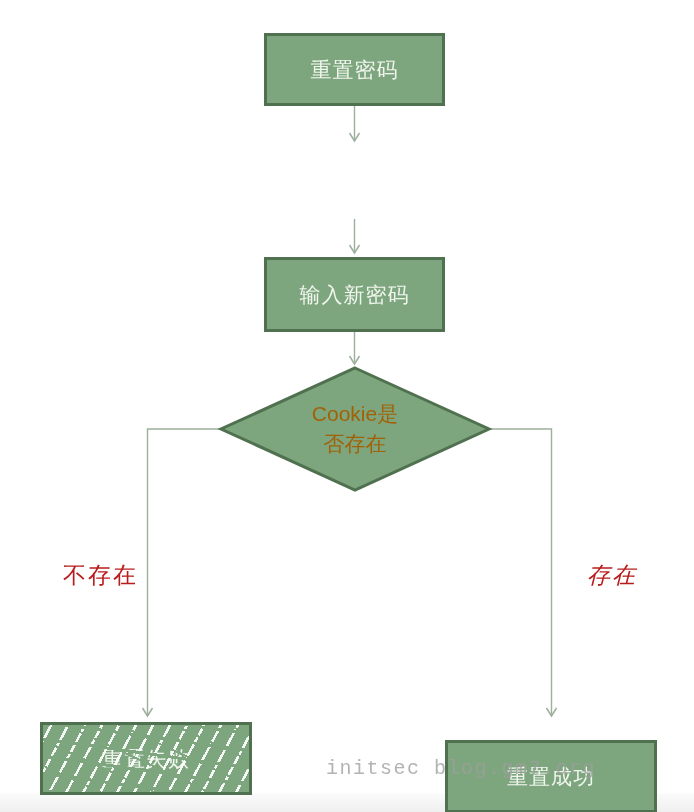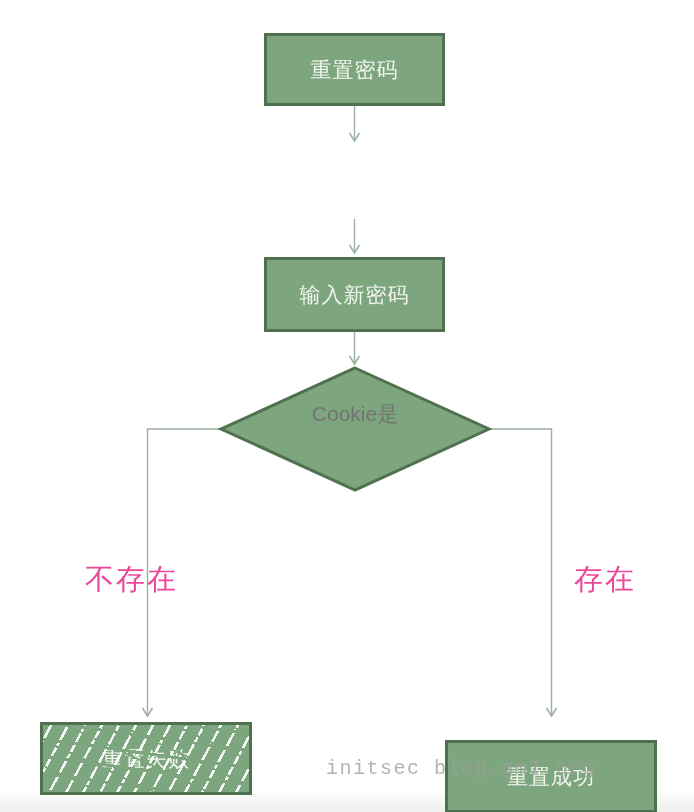--- a/index.html
+++ b/index.html
@@ -61,35 +61,34 @@
       repeating-linear-gradient(25deg, #7EA67E 0 2px, rgba(126,166,126,0) 2px 23px),
       repeating-linear-gradient(118deg, rgba(255,255,255,0) 0 6px, rgba(255,255,255,0.92) 6px 8.5px, rgba(255,255,255,0) 8.5px 15px);
   }
 
   .decision-label {
     position: absolute;
     left: 280px;
     top: 399px;
     width: 150px;
     text-align: center;
-    color: #737373;
+    color: #a16207;
     font-size: 21px;
     line-height: 30px;
     z-index: 2;
   }
   .edge-label {
     position: absolute;
-    color: #ec4899;
-    font-size: 29px;
+    color: #b91c1c;
+    font-size: 23px;
     letter-spacing: 2px;
     z-index: 2;
-    margin-left: 22px;
   }
   #edge-label-no  { left:  63px; top: 560px; }
-  #edge-label-yes { left: 552px; top: 560px; }
+  #edge-label-yes { left: 587px; top: 560px; font-style: italic; }
 
   .watermark {
     position: absolute;
     left: 326px;
     top: 757px;
     font-family: "Liberation Mono", "DejaVu Sans Mono", monospace;
     font-size: 20px;
     letter-spacing: 1.5px;
     color: #9E9E9E;
     opacity: 0.78;
@@ -126,20 +125,21 @@
     <span class="node-label">重置密码</span>
   </div>
 
 
   <div class="node" id="node-newpass">
     <span class="node-label">输入新密码</span>
   </div>
 
   <div class="decision-label">
     <div>Cookie是</div>
+    <div>否存在</div>
   </div>
 
   <div class="edge-label" id="edge-label-no">不存在</div>
   <div class="edge-label" id="edge-label-yes">存在</div>
 
   <div class="node" id="node-fail">
     <span class="node-label">重置失败</span>
     <div class="hatch-overlay"></div>
   </div>
 

